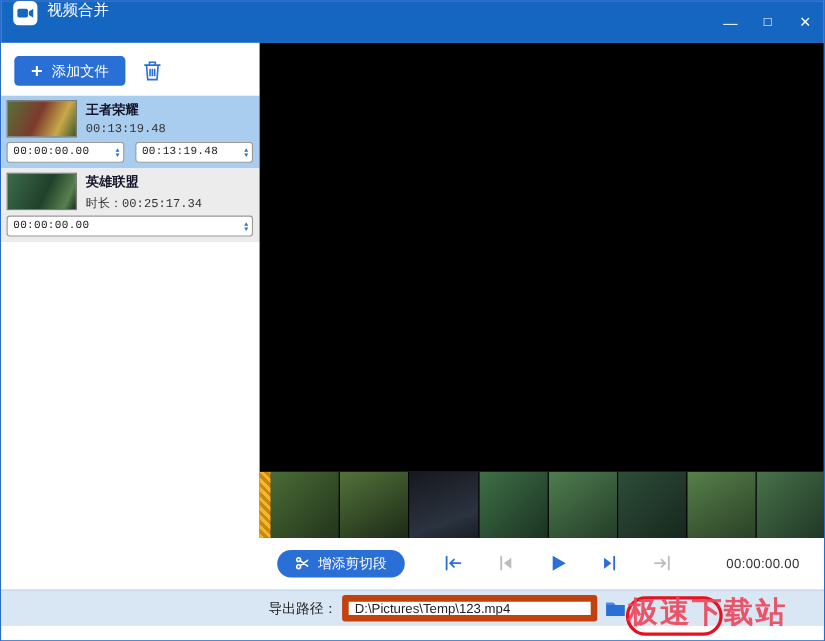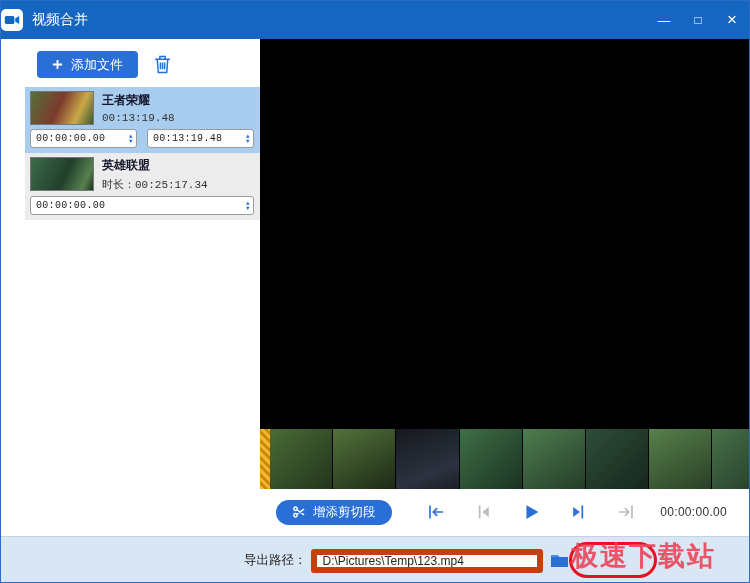--- a/index.html
+++ b/index.html
@@ -3,34 +3,34 @@
 <meta charset="utf-8">
 <style>
   * { margin:0; padding:0; box-sizing:border-box; }
   html,body { width:750px; height:583px; }
   body { font-family:"Liberation Sans", sans-serif; }
 
   .window { position:relative; width:750px; height:583px; background:#fff;
             border:1px solid #2a6cc8; overflow:hidden; }
 
   
-  .titlebar { height:38px; background:#1566c1; display:flex; align-items:center;
-              color:#fff; }
+  .titlebar { height:38px; background:#1566c1; display:flex; align-items:flex-start;
+              padding-left:11px; color:#fff; }
   .app-icon { width:22px; height:22px; border-radius:5px; background:#fff;
               display:flex; align-items:center; justify-content:center; margin-right:9px; }
   .win-title { font-size:14px; }
   .win-controls { margin-left:auto; display:flex; height:100%; }
   .win-btn { width:34px; height:100%; display:flex; align-items:center; justify-content:center;
              color:#fff; cursor:pointer; }
   .win-btn.min { font-size:13px; }
   .win-btn.max { font-size:12px; }
   .win-btn.close { font-size:17px; }
 
   
-  .body { display:flex; height:497px;padding-left:24px; }
+  .body { display:flex; height:497px; }
 
   
   .sidebar { width:235px; background:#fff; display:flex; flex-direction:column; flex-shrink:0; }
   .side-toolbar { padding:12px 10px 9px 12px; display:flex; align-items:center; gap:16px; }
   .add-btn { height:27px; padding:0 15px; background:#2a6fd6; color:#fff; border:none;
              border-radius:4px; font-size:13px; display:flex; align-items:center; gap:8px;
              cursor:pointer; }
   .icon-btn { background:none; border:none; cursor:pointer; display:flex; align-items:center; }
 
   .clip { padding:4px 6px 5px 5px; display:grid; grid-template-columns:66px 1fr;
@@ -74,21 +74,21 @@
   .controls { height:46px; background:#fff; display:flex; align-items:center;
               padding:0 22px 0 16px; }
   .cut-btn { height:25px; padding:0 16px; border-radius:13px; background:#2a6fd6; color:#fff;
              font-size:12.5px; border:none; display:flex; align-items:center; gap:7px;
              cursor:pointer; white-space:nowrap; }
   .player-icons { display:flex; align-items:center; gap:27px; margin-left:32px; }
   .p-btn { background:none; border:none; cursor:pointer; display:flex; align-items:center; }
   .time { margin-left:auto; font-size:12px; color:#333; letter-spacing:.3px; }
 
   
-  .bottombar { height:48px; background:#d9e6f3; border-top:1px solid #c2d3e4;
+  .bottombar { height:33px; background:#d9e6f3; border-top:1px solid #c2d3e4;
                display:flex; align-items:center; padding-left:243px; position:relative; }
   .export-label { font-size:12.5px; color:#222; white-space:nowrap; }
   .path-input { width:232px; height:24px; border:6px solid #c2410c; border-radius:3px;
                 padding:0 6px; font-size:12px; color:#222; background:#fff; margin-left:4px; }
   .folder-btn { margin-left:7px; }
   .start-btn { height:27px; padding:0 15px; margin-left:9px; border-radius:14px;
                background:linear-gradient(#449aee,#2a6fd6); color:#fff; font-size:13px;
                border:none; cursor:pointer; white-space:nowrap; }
 
   

